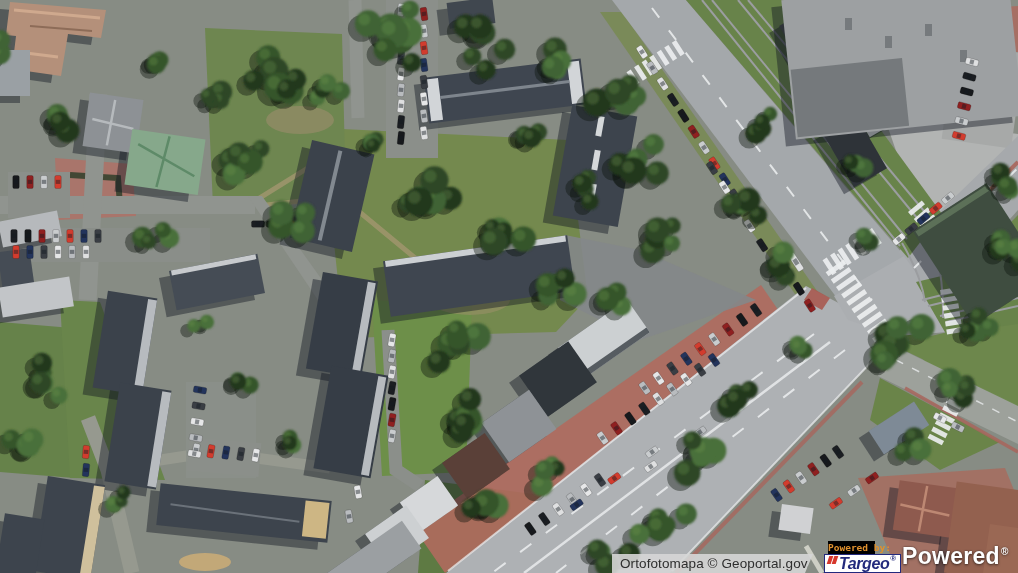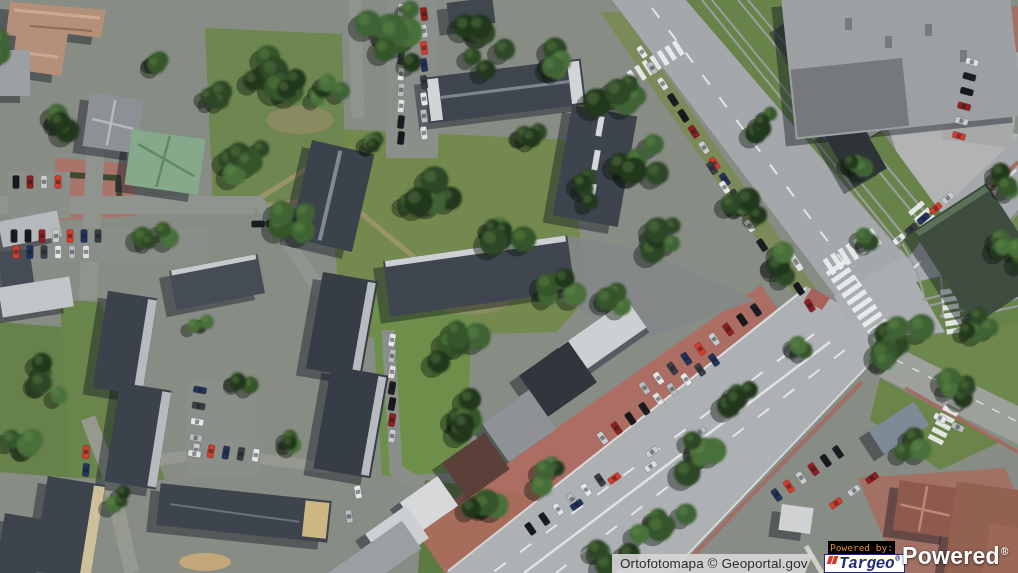--- a/index.html
+++ b/index.html
@@ -10,29 +10,29 @@
   .screen svg{position:absolute;left:0;top:0;}
   
   .attribution{
     position:absolute;left:612px;top:554px;width:201px;height:19px;
     background:var(--attr-bg,#d6d6d6);color:var(--attr-fg,#2e2e2e);
     font-size:13.5px;line-height:19px;padding-left:8px;box-sizing:border-box;
     white-space:nowrap;letter-spacing:.1px;
     clip-path:polygon(0 0,100% 0,calc(100% - 8px) 100%,0 100%);
   }
   .powered{
-    position:absolute;left:828px;top:541px;width:67px;height:13px;
+    position:absolute;left:828px;top:541px;width:47px;height:13px;
     background:var(--pb-bg,#000);color:var(--pb-fg,#e0912d);
-    font-family:"DejaVu Sans Mono",monospace;font-weight:normal;font-size:9.5px;
+    font-family:"DejaVu Sans Mono",monospace;font-weight:bold;font-size:9.5px;
     line-height:13px;text-align:center;white-space:nowrap;
   }
   .targeo{
     position:absolute;left:824px;top:554px;height:19px;background:#fff;
     border:1px solid #23297d;box-sizing:border-box;display:flex;
-    align-items:center;padding:0 4px 0 3px;cursor:pointer;font-family:Liberation Mono, monospace;
+    align-items:center;padding:0 4px 0 3px;cursor:pointer;
   }
   .targeo .word{
     color:var(--tg-fg,#232a7c);font-weight:bold;font-style:italic;
     font-size:16px;line-height:1;letter-spacing:-.4px;
   }
   .tmark{display:inline-block;position:relative;width:10px;height:9px;margin:-7px 1px 0 0;}
   .tmark i{position:absolute;top:0;width:4px;height:8px;background:var(--tg-red,#d6372c);transform:skewX(-18deg);}
   .tmark i.m2{left:5px;}
   .tmark i.m1{left:0;}
   .treg{color:var(--tg-fg,#232a7c);font-size:8px;position:relative;top:-5px;margin-left:1px;font-style:normal;font-weight:bold;}

